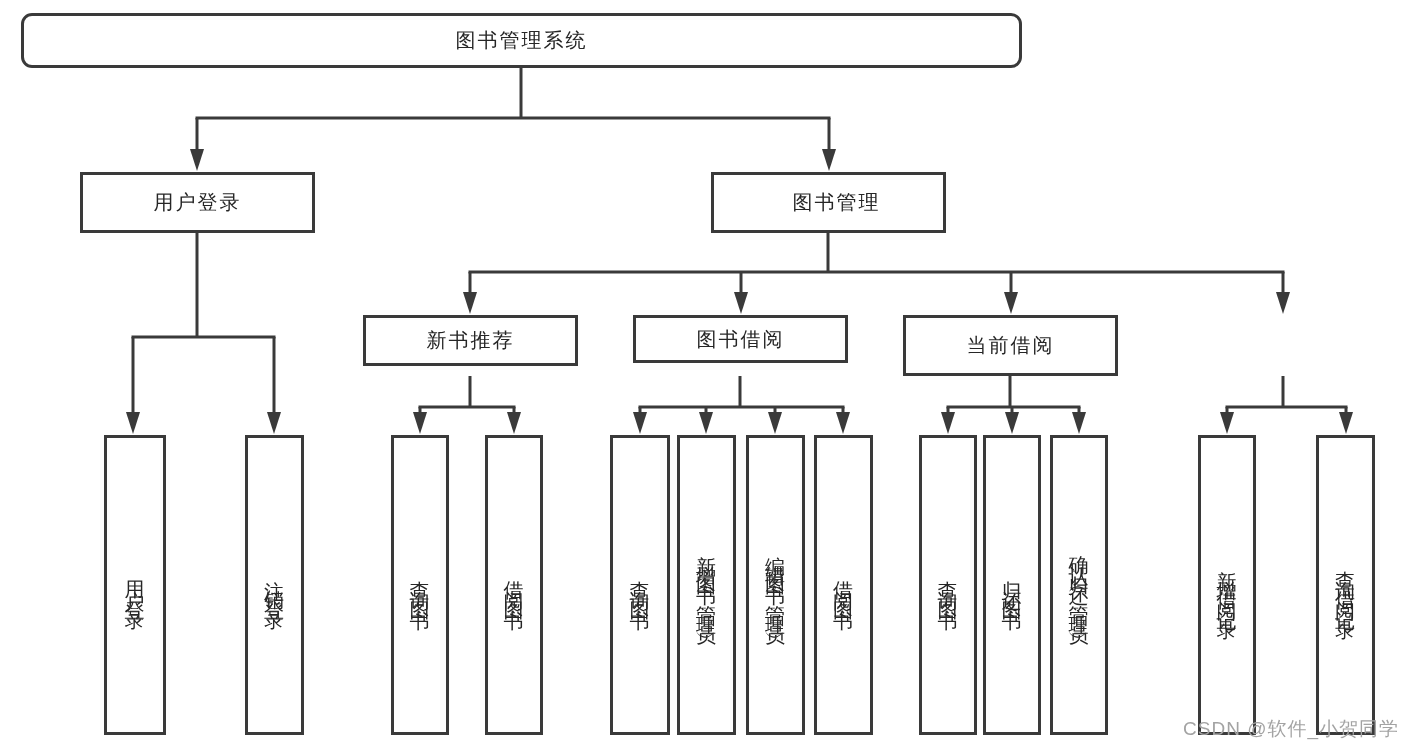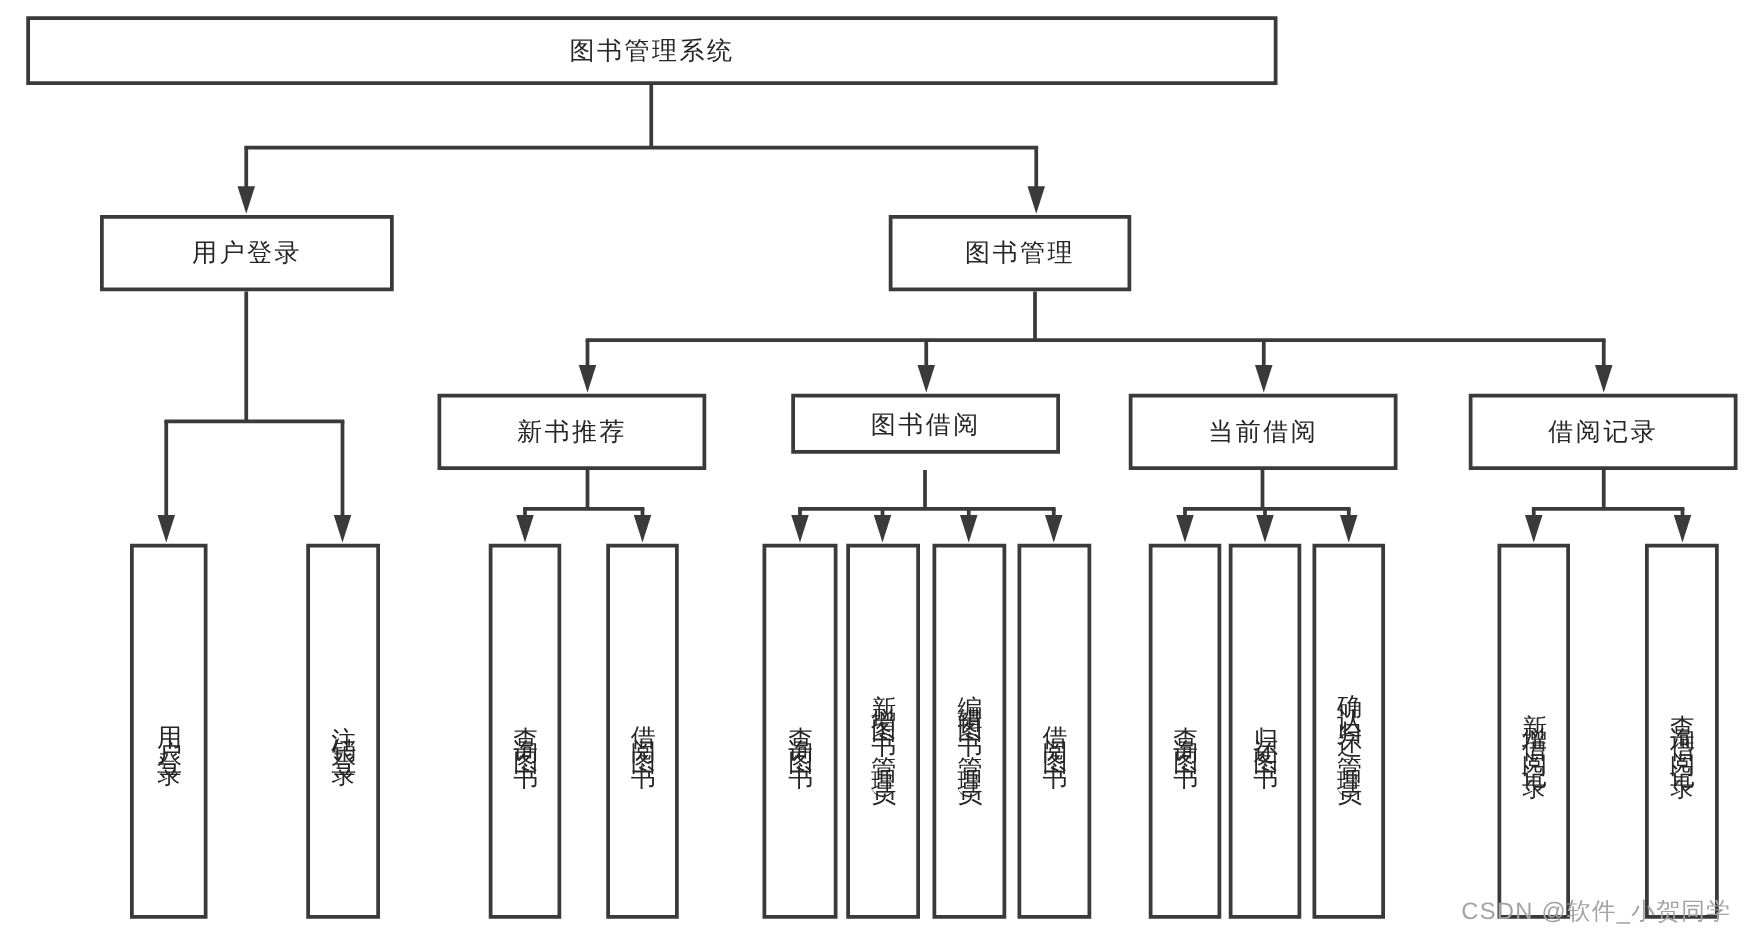--- a/index.html
+++ b/index.html
@@ -43,43 +43,43 @@
   }
   .box.v {
     writing-mode: vertical-lr;
     text-orientation: mixed;
     letter-spacing: 10px;
     line-height: 1;
     top: 435px;
     height: 300px;
   }
   
-  #n-root  { left: 21px;   top: 13px;  width: 1001px; height: 55px; }
+  #n-root  { left: 21px;   top: 13px;  width: 1001px; height: 55px; border-radius: 11px; }
   #n-l2-0  { left: 80px;   top: 172px; width: 235px;  height: 61px; }
-  #n-l2-1  { left: 711px;  top: 172px; width: 194px;  height: 61px; padding-left: 16px; }
-  #n-l3-0  { left: 350px;  top: 315px; width: 215px;  height: 61px; }
+  #n-l2-1  { left: 711px;  top: 172px; width: 235px;  height: 61px; padding-left: 16px; }
+  #n-l3-0  { left: 363px;  top: 315px; width: 215px;  height: 51px; }
   #n-l3-1  { left: 633px;  top: 315px; width: 215px;  height: 48px; }
   #n-l3-2  { left: 903px;  top: 315px; width: 215px;  height: 61px; text-align: right; }
   #n-l3-3  { left: 1175px; top: 315px; width: 215px;  height: 61px; }
   #lf-0  { left: 104px;  width: 62px; }
   #lf-1  { left: 245px;  width: 59px; }
   #lf-2  { left: 391px;  width: 58px; }
   #lf-3  { left: 485px;  width: 58px; }
   #lf-4  { left: 610px;  width: 60px; }
   #lf-5  { left: 677px;  width: 59px; }
   #lf-6  { left: 746px;  width: 59px; }
   #lf-7  { left: 814px;  width: 59px; }
   #lf-8  { left: 919px;  width: 58px; }
   #lf-9  { left: 983px;  width: 58px; }
   #lf-10 { left: 1050px; width: 58px; }
   #lf-11 { left: 1198px; width: 58px; }
   #lf-12 { left: 1316px; width: 59px; }
   #watermark {
     position: absolute;
-    right: 20px;
+    right: 6px;
     bottom: 5px;
     z-index: 3;
     font-size: 19px;
     letter-spacing: 1px;
     color: var(--wm, #a3a3a3);
     white-space: nowrap;
   }
 </style>
 </head>
 <body style="--line: #3a3a3a; --text: #262626; --wm: #a3a3a3; background: rgb(255, 255, 255);">
@@ -142,21 +142,20 @@
       </svg></div>
 
   <div class="box h" id="n-root">图书管理系统</div>
 
   <div class="box h" id="n-l2-0">用户登录</div>
   <div class="box h" id="n-l2-1">图书管理</div>
 
   <div class="box h" id="n-l3-0">新书推荐</div>
   <div class="box h" id="n-l3-1">图书借阅</div>
   <div class="box h" id="n-l3-2">当前借阅</div>
-  <div class="box h" id="n-l3-3">借阅记录</div>
 
   <div class="box v" id="lf-0">用户登录</div>
   <div class="box v" id="lf-1">注销登录</div>
 
   <div class="box v" id="lf-2">查询图书</div>
   <div class="box v" id="lf-3">借阅图书</div>
 
   <div class="box v" id="lf-4">查询图书</div>
   <div class="box v" id="lf-5">新增图书（管理员）</div>
   <div class="box v" id="lf-6">编辑图书（管理员）</div>

